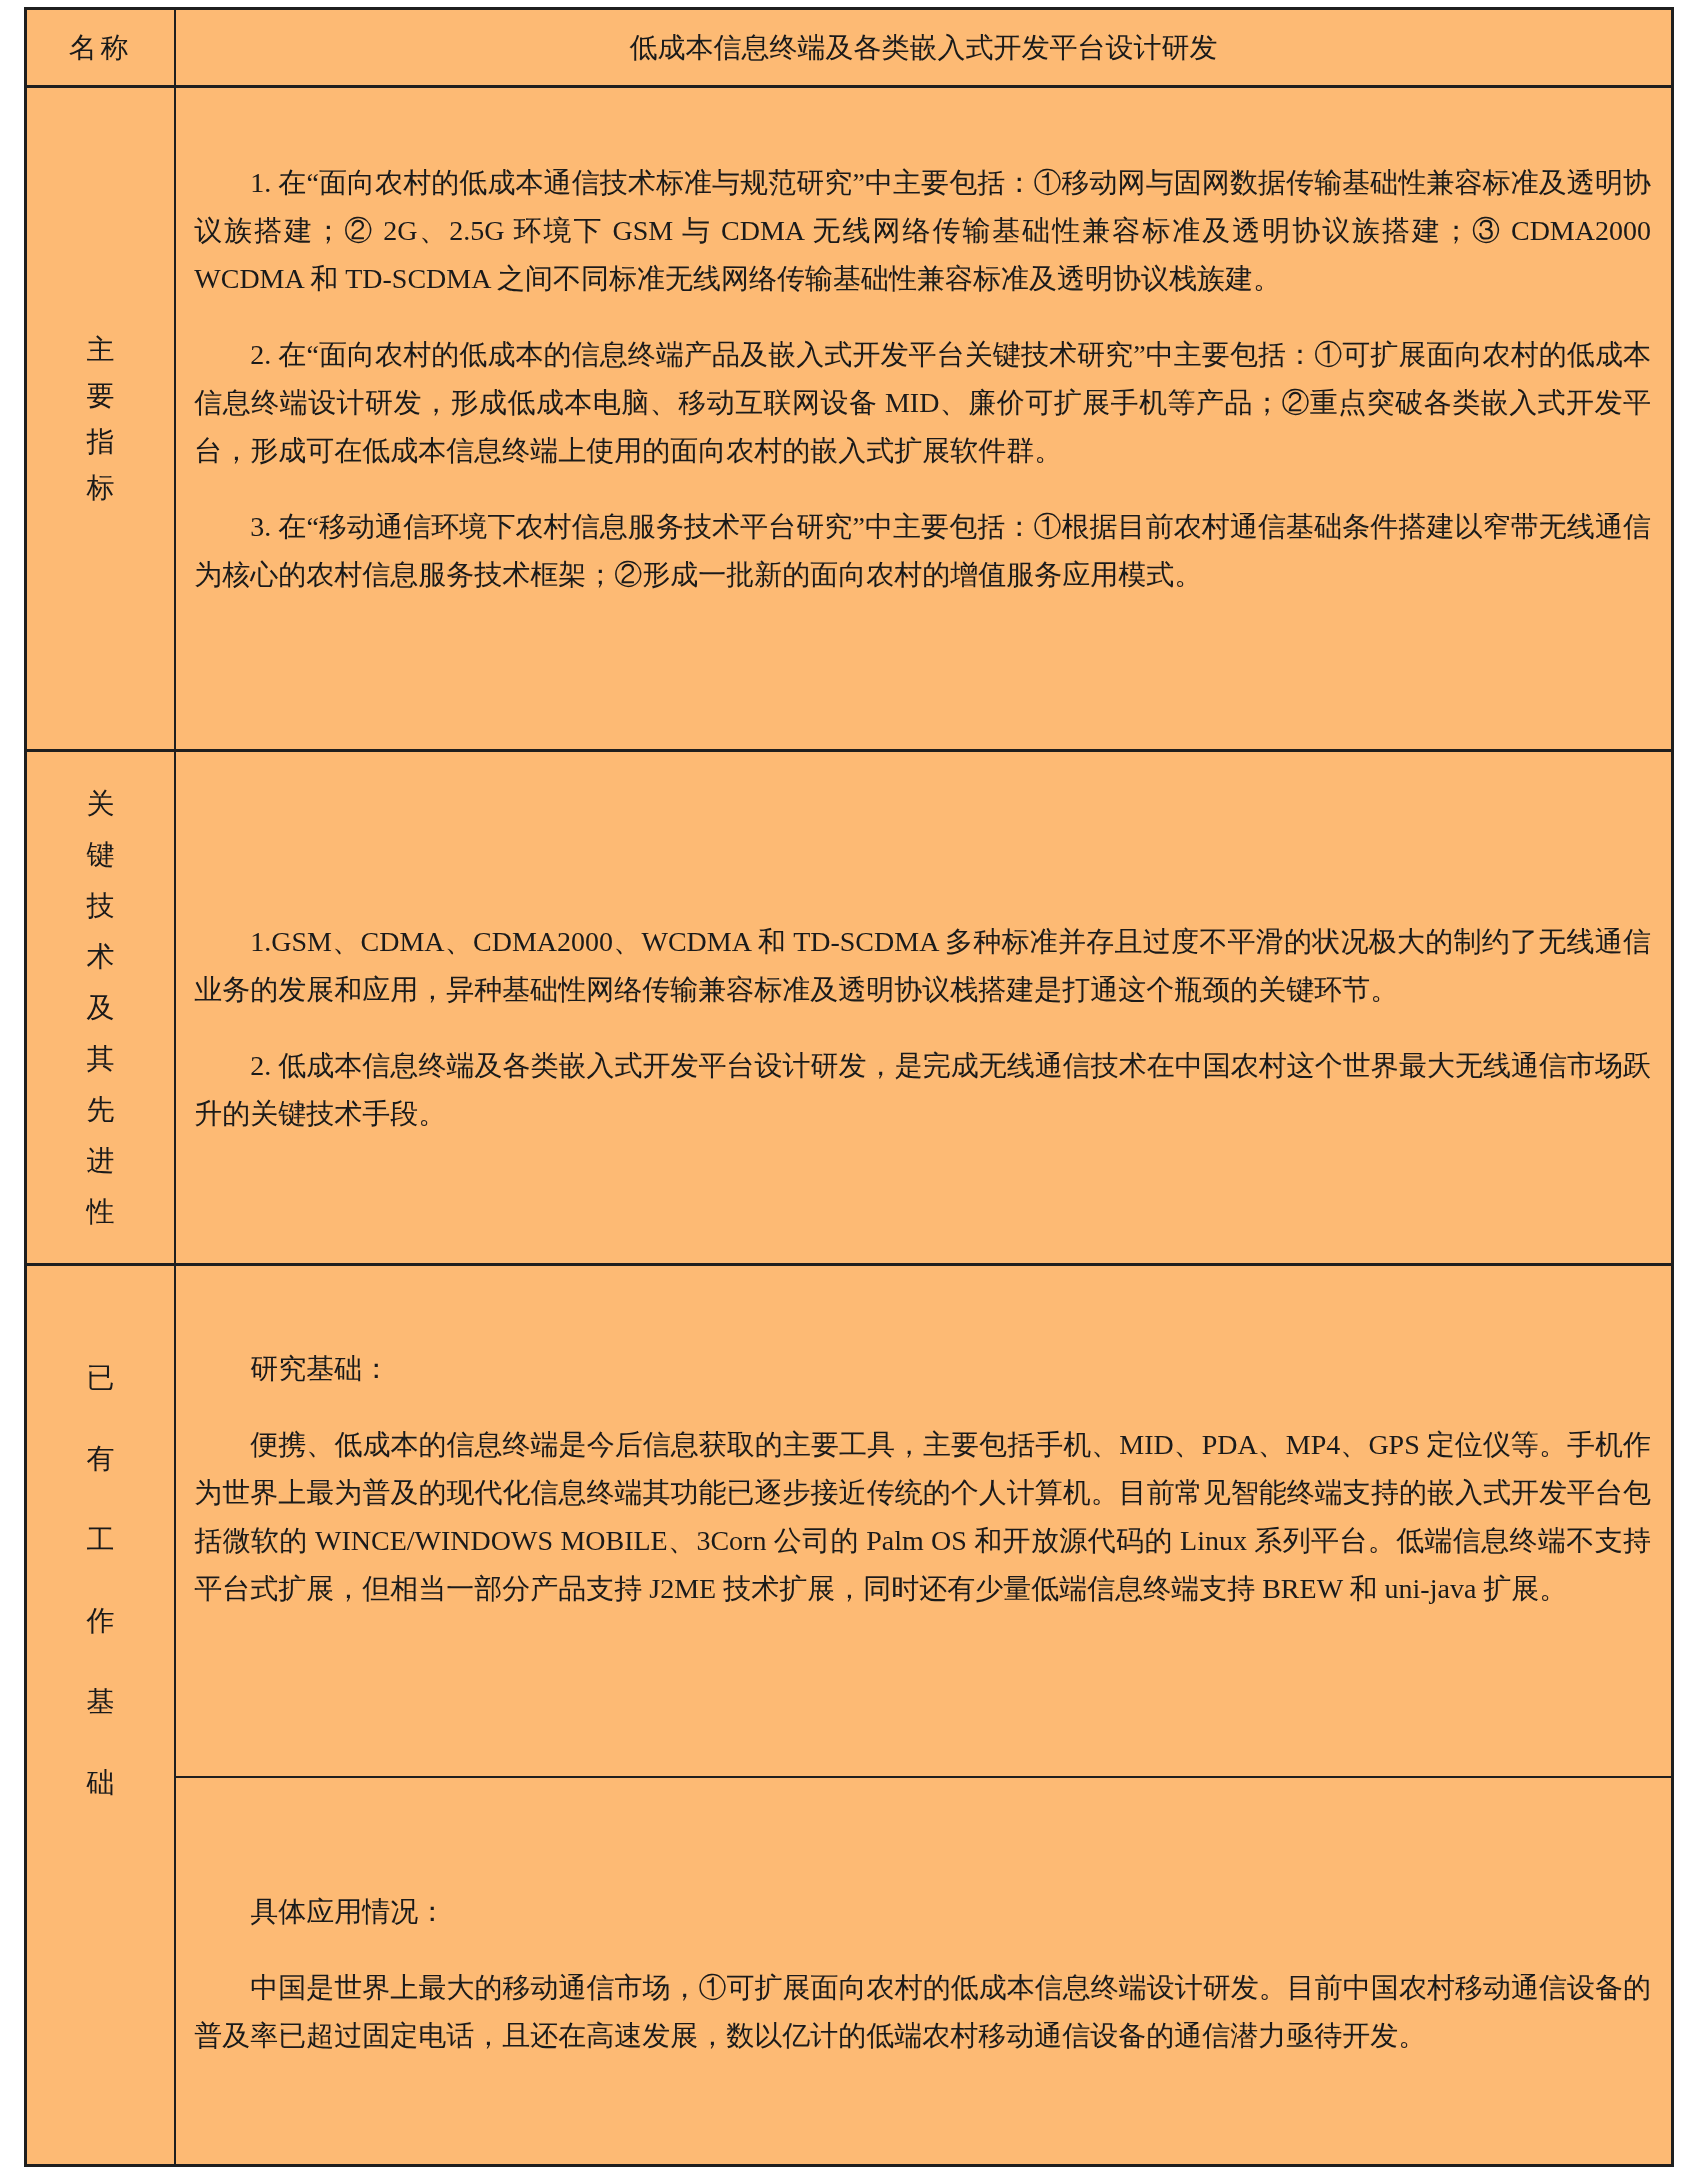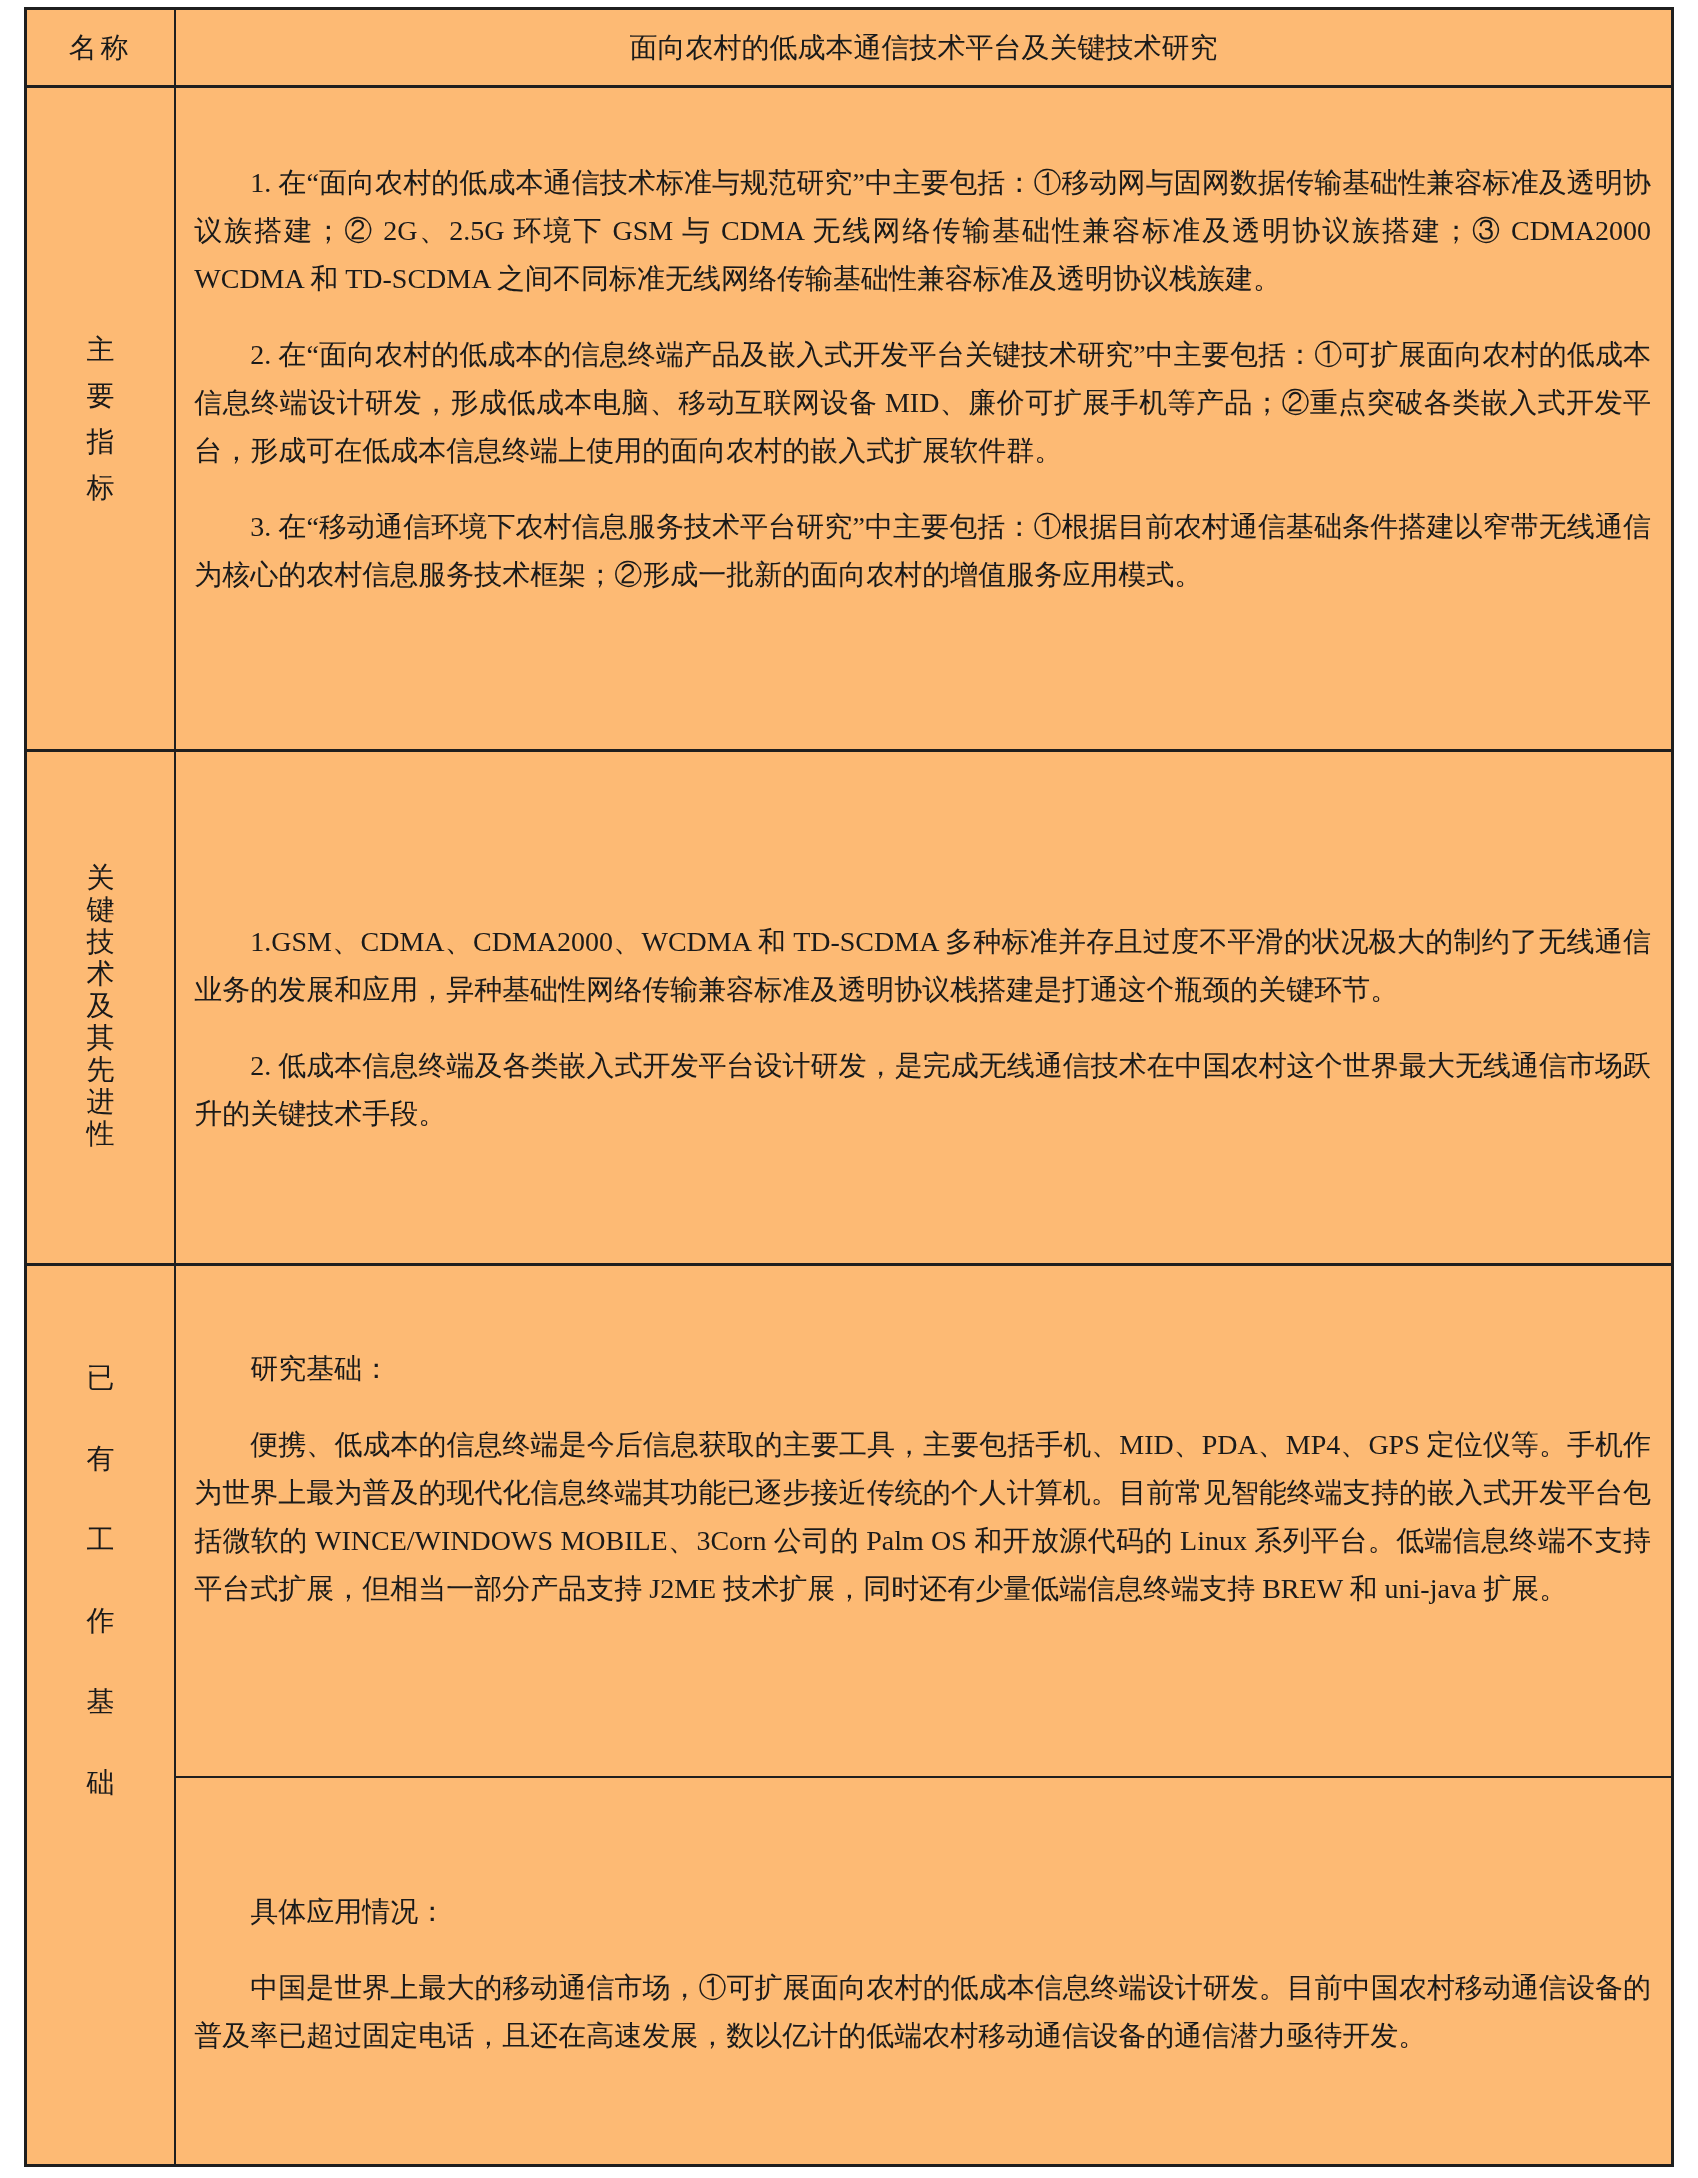--- a/index.html
+++ b/index.html
@@ -62,21 +62,21 @@
     white-space: nowrap;
   }
   .v-label {
     width: 33px;
     font-size: 28px;
     text-align: center;
     word-break: break-all;
     line-break: anywhere;
   }
   .v-label.lh50 { line-height: 46px; }
-  .v-label.lh57 { line-height: 32px; font-family: Liberation Mono, monospace; }
+  .v-label.lh57 { line-height: 51px; }
   .v-label.lh89 { line-height: 81px; }
 
   .label-col.top-align {
     align-items: flex-start;
   }
   .label-col.top-align .v-label { margin-top: 71px; }
 
   
   .title-cell {
     display: flex;
@@ -128,21 +128,21 @@
 <body>
 
 <div class="page">
   <div class="doc-table">
 
     <div class="row row-name">
       <div class="label-col">
         <span class="h-label">名称</span>
       </div>
       <div class="content-col title-cell">
-        <span>面向农村的低成本通信技术平台及关键技术研究</span>
+        <span>低成本信息终端及各类嵌入式开发平台设计研发</span>
       </div>
     </div>
 
     <div class="row row-indicators">
       <div class="label-col">
         <div class="v-label lh50">主要指标</div>
       </div>
       <div class="content-col text-cell pad-indicators">
         <p>1. 在“面向农村的低成本通信技术标准与规范研究”中主要包括：①移动网与固网数据传输基础性兼容标准及透明协议族搭建；② 2G、2.5G 环境下 GSM 与 CDMA 无线网络传输基础性兼容标准及透明协议族搭建；③ CDMA2000 WCDMA 和 TD-SCDMA 之间不同标准无线网络传输基础性兼容标准及透明协议栈族建。</p>
         <p>2. 在“面向农村的低成本的信息终端产品及嵌入式开发平台关键技术研究”中主要包括：①可扩展面向农村的低成本信息终端设计研发，形成低成本电脑、移动互联网设备 MID、廉价可扩展手机等产品；②重点突破各类嵌入式开发平台，形成可在低成本信息终端上使用的面向农村的嵌入式扩展软件群。</p>

